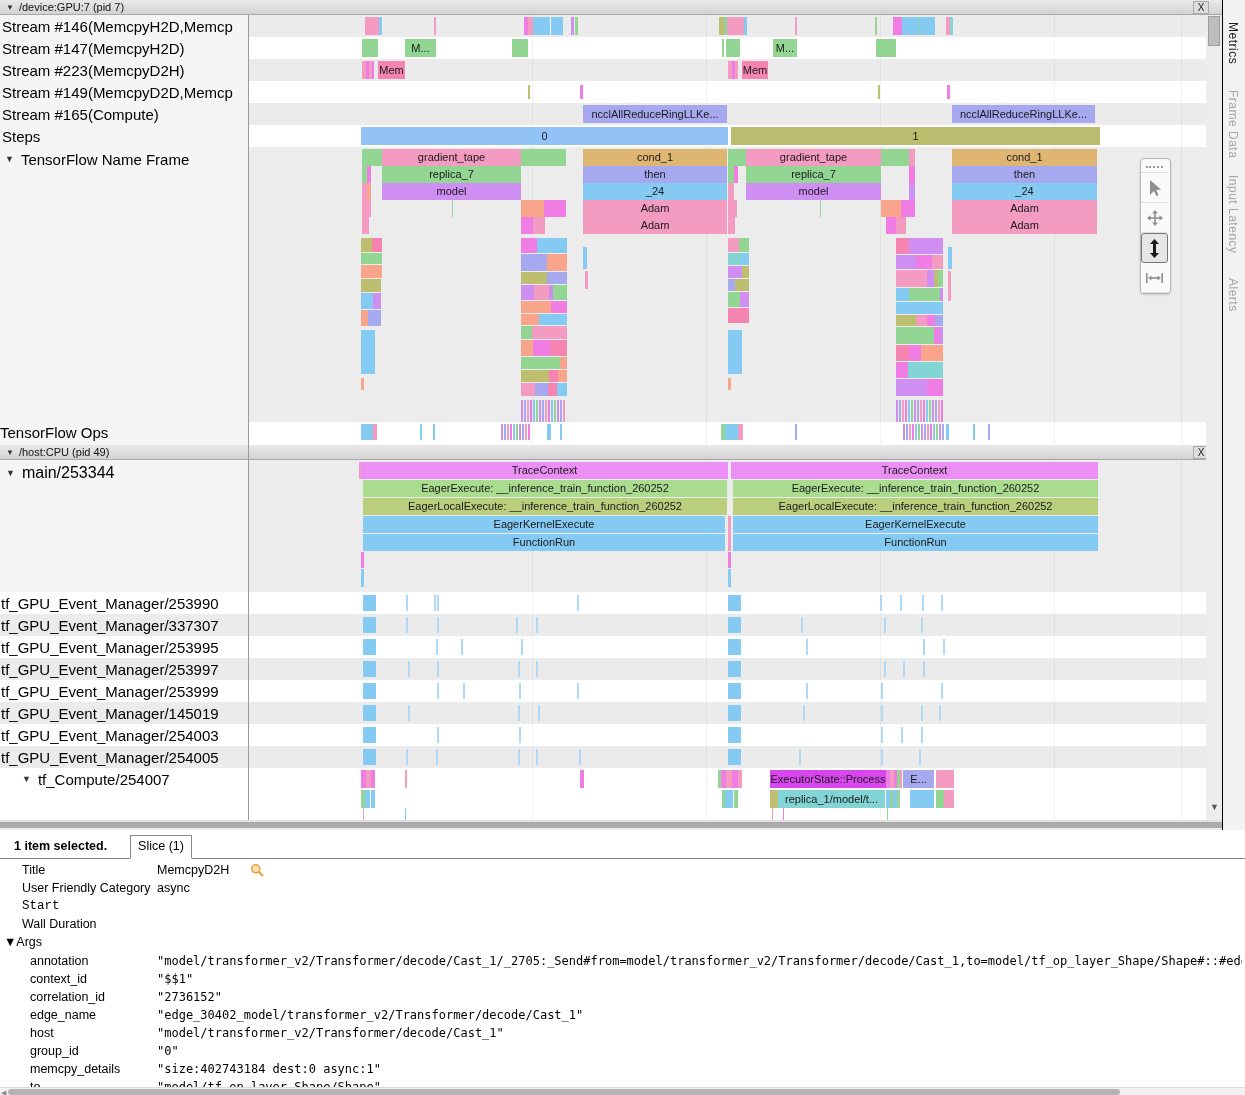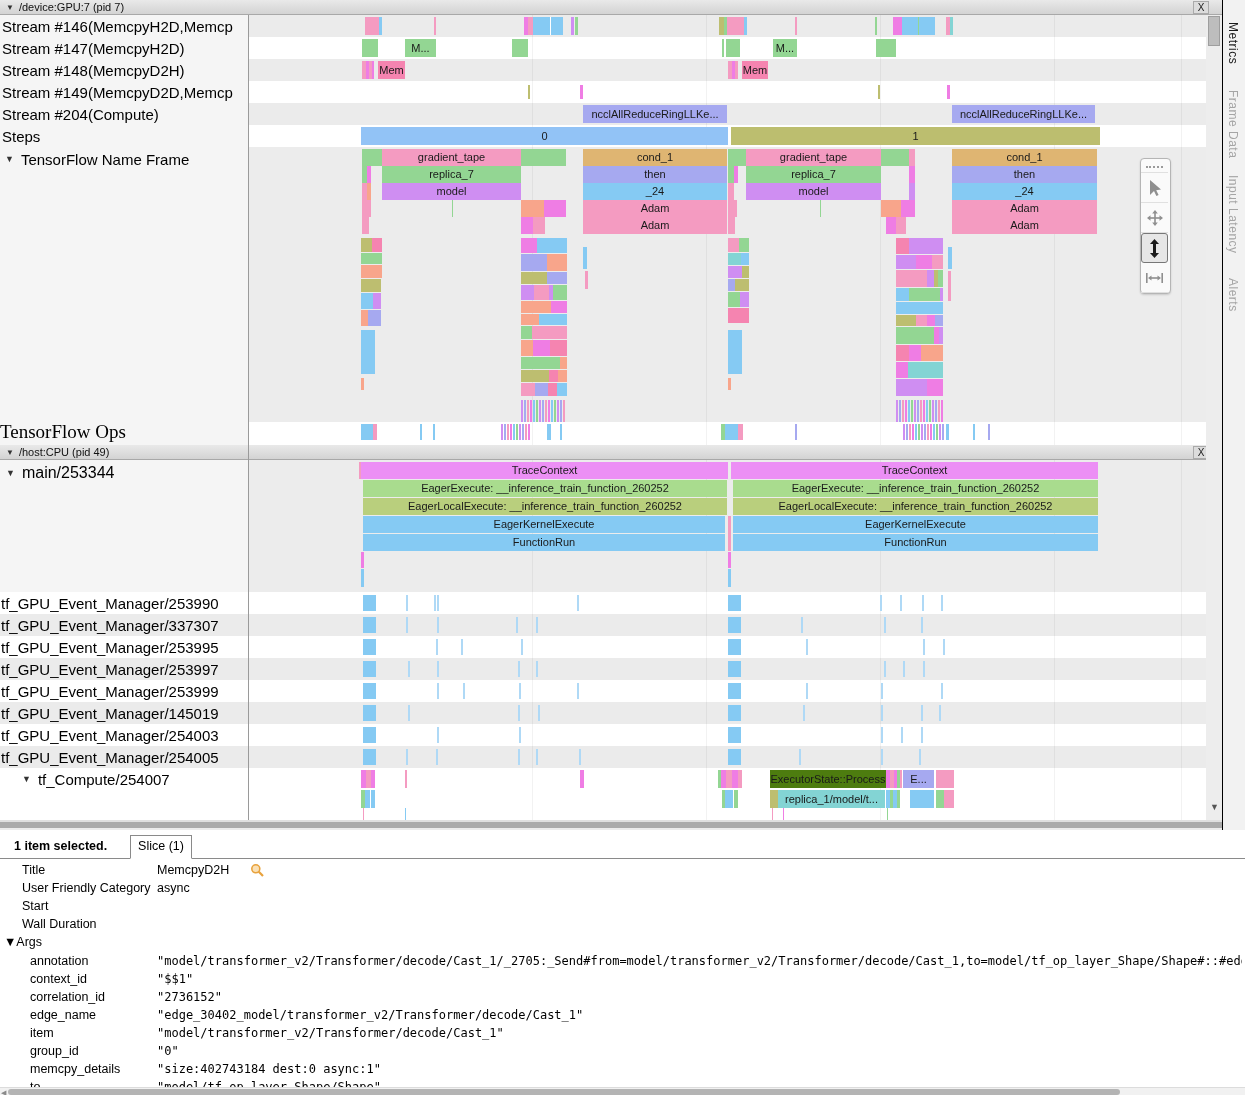--- a/index.html
+++ b/index.html
@@ -323,21 +323,21 @@
       <div class="bar" style="left: 361px; top: 770px; width: 5px; height: 18px; background: rgb(239, 125, 228);"></div>
       <div class="bar" style="left: 366px; top: 770px; width: 5px; height: 18px; background: rgb(244, 155, 193);"></div>
       <div class="bar" style="left: 371px; top: 770px; width: 4px; height: 18px; background: rgb(239, 125, 228);"></div>
       <div class="bar" style="left: 405px; top: 770px; width: 2px; height: 18px; background: rgb(244, 155, 193);"></div>
       <div class="bar" style="left: 580px; top: 770px; width: 4px; height: 18px; background: rgb(239, 125, 228);"></div>
       <div class="bar" style="left: 718px; top: 770px; width: 3px; height: 18px; background: rgb(147, 214, 147);"></div>
       <div class="bar" style="left: 721px; top: 770px; width: 5px; height: 18px; background: rgb(239, 125, 228);"></div>
       <div class="bar" style="left: 726px; top: 770px; width: 6px; height: 18px; background: rgb(244, 155, 193);"></div>
       <div class="bar" style="left: 732px; top: 770px; width: 6px; height: 18px; background: rgb(239, 125, 228);"></div>
       <div class="bar" style="left: 738px; top: 770px; width: 4px; height: 18px; background: rgb(244, 155, 193);"></div>
-      <div class="bar" style="left: 770px; top: 770px; width: 116px; height: 18px; background: #4d7c0f; line-height: 18px;">ExecutorState::Process</div>
+      <div class="bar" style="left: 770px; top: 770px; width: 116px; height: 18px; background: #d946ef; line-height: 18px;">ExecutorState::Process</div>
       <div class="bar" style="left: 886px; top: 770px; width: 4px; height: 18px; background: rgb(239, 125, 228);"></div>
       <div class="bar" style="left: 890px; top: 770px; width: 4px; height: 18px; background: rgb(244, 155, 193);"></div>
       <div class="bar" style="left: 894px; top: 770px; width: 3px; height: 18px; background: rgb(239, 125, 228);"></div>
       <div class="bar" style="left: 897px; top: 770px; width: 3px; height: 18px; background: rgb(147, 214, 147);"></div>
       <div class="bar" style="left: 900px; top: 770px; width: 2px; height: 18px; background: rgb(244, 155, 193);"></div>
       <div class="bar" style="left: 903px; top: 770px; width: 31px; height: 18px; background: rgb(166, 169, 240); line-height: 18px;">E...</div>
       <div class="bar" style="left: 936px; top: 770px; width: 18px; height: 18px; background: rgb(244, 155, 193);"></div>
       <div class="bar" style="left: 361px; top: 790px; width: 4px; height: 18px; background: rgb(147, 214, 147);"></div>
       <div class="bar" style="left: 365px; top: 790px; width: 5px; height: 18px; background: rgb(133, 202, 243);"></div>
       <div class="bar" style="left: 371px; top: 790px; width: 4px; height: 18px; background: rgb(133, 202, 243);"></div>
@@ -430,36 +430,36 @@
       <div class="abs" style="left: 799px; top: 749px; width: 2px; height: 16px; background: rgb(175, 217, 246);"></div>
       <div class="abs" style="left: 881px; top: 749px; width: 2px; height: 16px; background: rgb(175, 217, 246);"></div>
       <div class="abs" style="left: 919px; top: 749px; width: 2px; height: 16px; background: rgb(175, 217, 246);"></div>
       <div class="rowlabel" style="left: 2px; top: 15px; height: 22px; max-width: 244px; font-size: 15px;">
         <span>Stream #146(MemcpyH2D,Memcp</span>
       </div>
       <div class="rowlabel" style="left: 2px; top: 37px; height: 22px; max-width: 244px; font-size: 15px;">
         <span>Stream #147(MemcpyH2D)</span>
       </div>
       <div class="rowlabel" style="left: 2px; top: 59px; height: 22px; max-width: 244px; font-size: 15px;">
-        <span>Stream #148(MemcpyD2H)</span>
+        <span>Stream #223(MemcpyD2H)</span>
       </div>
       <div class="rowlabel" style="left: 2px; top: 81px; height: 22px; max-width: 244px; font-size: 15px;">
         <span>Stream #149(MemcpyD2D,Memcp</span>
       </div>
       <div class="rowlabel" style="left: 2px; top: 103px; height: 22px; max-width: 244px; font-size: 15px;">
-        <span>Stream #204(Compute)</span>
+        <span>Stream #165(Compute)</span>
       </div>
       <div class="rowlabel" style="left: 2px; top: 125px; height: 22px; max-width: 244px; font-size: 15px;">
         <span>Steps</span>
       </div>
       <div class="rowlabel" style="left: 5px; top: 148px; height: 22px; max-width: 241px; font-size: 15px;">
         <span class="tri">▼</span>
         <span>TensorFlow Name Frame</span>
       </div>
-      <div class="rowlabel" style="left: 0px; top: 421px; height: 22px; max-width: 246px; font-size: 19px; font-family: Liberation Serif, serif;">
+      <div class="rowlabel" style="left: 0px; top: 421px; height: 22px; max-width: 246px; font-size: 15px;">
         <span>TensorFlow Ops</span>
       </div>
       <div class="rowlabel" style="left: 6px; top: 461px; height: 24px; max-width: 240px; font-size: 16px;">
         <span class="tri">▼</span>
         <span>main/253344</span>
       </div>
       <div class="rowlabel" style="left: 1px; top: 592px; height: 22px; max-width: 245px; font-size: 15px;">
         <span>tf_GPU_Event_Manager/253990</span>
       </div>
       <div class="rowlabel" style="left: 1px; top: 614px; height: 22px; max-width: 245px; font-size: 15px;">
@@ -559,21 +559,21 @@
         <span style="position: absolute; left: 250px; top: 2px;"><svg width="15" height="15" viewBox="0 0 15 15">
             <circle cx="5.8" cy="5.8" r="4" fill="#FAE0B5" stroke="#E8A23C" stroke-width="1.6"></circle>
             <line x1="8.8" y1="8.8" x2="13" y2="13" stroke="#E8A23C" stroke-width="2.2"></line>
           </svg></span>
       </div>
       <div class="drow" style="top: 49px; left: 0px;">
         <span style="position: absolute; left: 22px;">User Friendly Category</span>
         <span class="dval">async</span>
       </div>
       <div class="drow" style="top: 67px; left: 0px;">
-        <span style="position: absolute; left: 22px;">Start</span>
+        <span style="position: absolute; left: 22px; font-family: Liberation Mono, monospace;">Start</span>
         <span class="dval"></span>
       </div>
       <div class="drow" style="top: 85px; left: 0px;">
         <span style="position: absolute; left: 22px;">Wall Duration</span>
         <span class="dval"></span>
       </div>
       <div class="drow" style="top: 103px; left: 4px;">▼Args</div>
       <div class="drow" style="top: 122px; left: 0px; width: 1245px;">
         <span style="position: absolute; left: 30px;">annotation</span>
         <span class="dval mono" style="white-space: pre; overflow: hidden; max-width: 1085px;">"model/transformer_v2/Transformer/decode/Cast_1/_2705:_Send#from=model/transformer_v2/Transformer/decode/Cast_1,to=model/tf_op_layer_Shape/Shape#::#edg</span>
@@ -584,21 +584,21 @@
       </div>
       <div class="drow" style="top: 158px; left: 0px; width: 1245px;">
         <span style="position: absolute; left: 30px;">correlation_id</span>
         <span class="dval mono" style="white-space: pre; overflow: hidden; max-width: 1085px;">"2736152"</span>
       </div>
       <div class="drow" style="top: 176px; left: 0px; width: 1245px;">
         <span style="position: absolute; left: 30px;">edge_name</span>
         <span class="dval mono" style="white-space: pre; overflow: hidden; max-width: 1085px;">"edge_30402_model/transformer_v2/Transformer/decode/Cast_1"</span>
       </div>
       <div class="drow" style="top: 194px; left: 0px; width: 1245px;">
-        <span style="position: absolute; left: 30px;">item</span>
+        <span style="position: absolute; left: 30px;">host</span>
         <span class="dval mono" style="white-space: pre; overflow: hidden; max-width: 1085px;">"model/transformer_v2/Transformer/decode/Cast_1"</span>
       </div>
       <div class="drow" style="top: 212px; left: 0px; width: 1245px;">
         <span style="position: absolute; left: 30px;">group_id</span>
         <span class="dval mono" style="white-space: pre; overflow: hidden; max-width: 1085px;">"0"</span>
       </div>
       <div class="drow" style="top: 230px; left: 0px; width: 1245px;">
         <span style="position: absolute; left: 30px;">memcpy_details</span>
         <span class="dval mono" style="white-space: pre; overflow: hidden; max-width: 1085px;">"size:402743184 dest:0 async:1"</span>
       </div>

